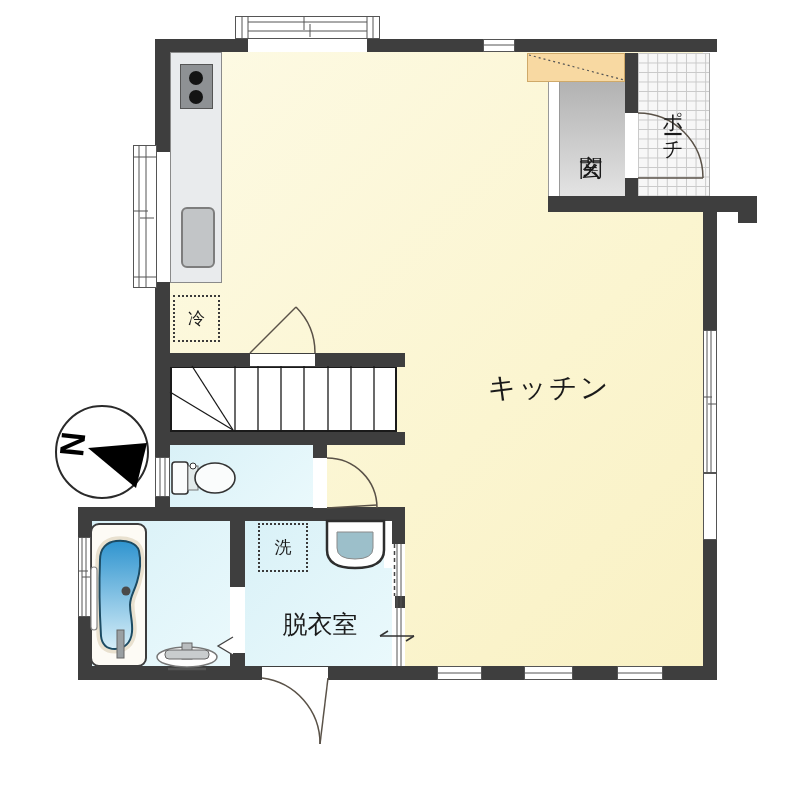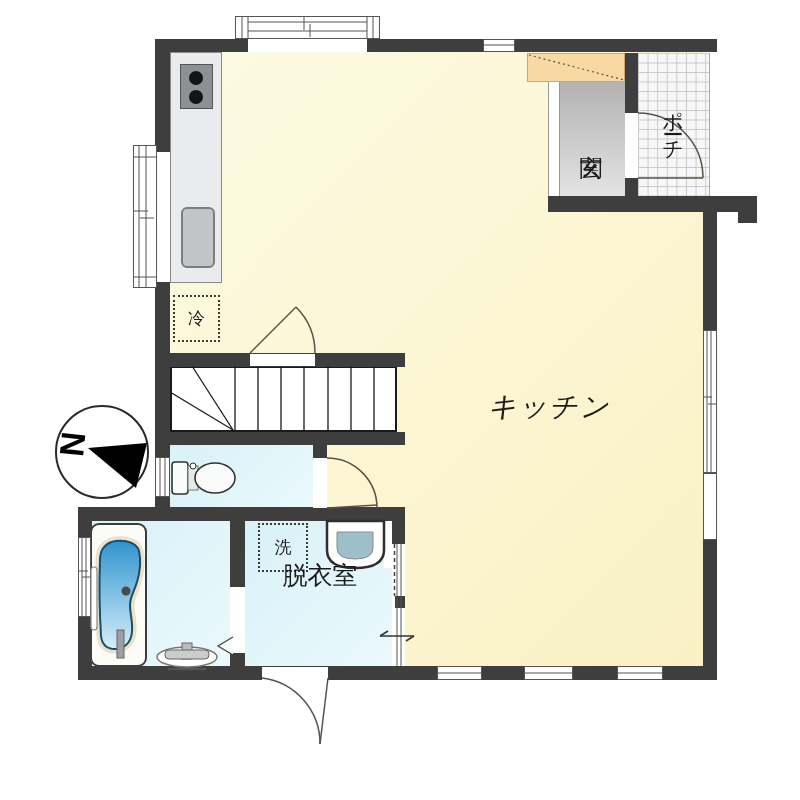--- a/index.html
+++ b/index.html
@@ -206,26 +206,26 @@
     </g>
 
     <g>
       <polygon points="88,448 147,443 136,488" fill="#000"></polygon>
       <g transform="translate(72,444) rotate(96)">
         <text x="0" y="11" text-anchor="middle" font-size="34" font-weight="bold" fill="#000">N</text>
       </g>
     </g>
   </svg>
 
-  <div class="label" style="left:549px;top:388px;transform:translateX(-50%);font-size:28px;letter-spacing:2px;font-style:italic;">
+  <div class="label" style="left:549px;top:369px;transform:translateX(-50%);font-size:28px;letter-spacing:2px;">
     <span>キッチン</span>
   </div>
   <div class="label vtext" style="left:592px;top:139px;transform:translate(-50%,-50%);font-size:23px;">
     <span>玄関</span>
   </div>
   <div class="label vtext" style="left:673px;top:124px;transform:translate(-50%,-50%);font-size:21px;">
     <span>ポーチ</span>
   </div>
-  <div class="label" style="left:320px;top:559px;transform:translateX(-50%);font-size:25px;">
+  <div class="label" style="left:320px;top:608px;transform:translateX(-50%);font-size:25px;">
     <span>脱衣室</span>
   </div>
 
 </div>
 
 </body></html>

